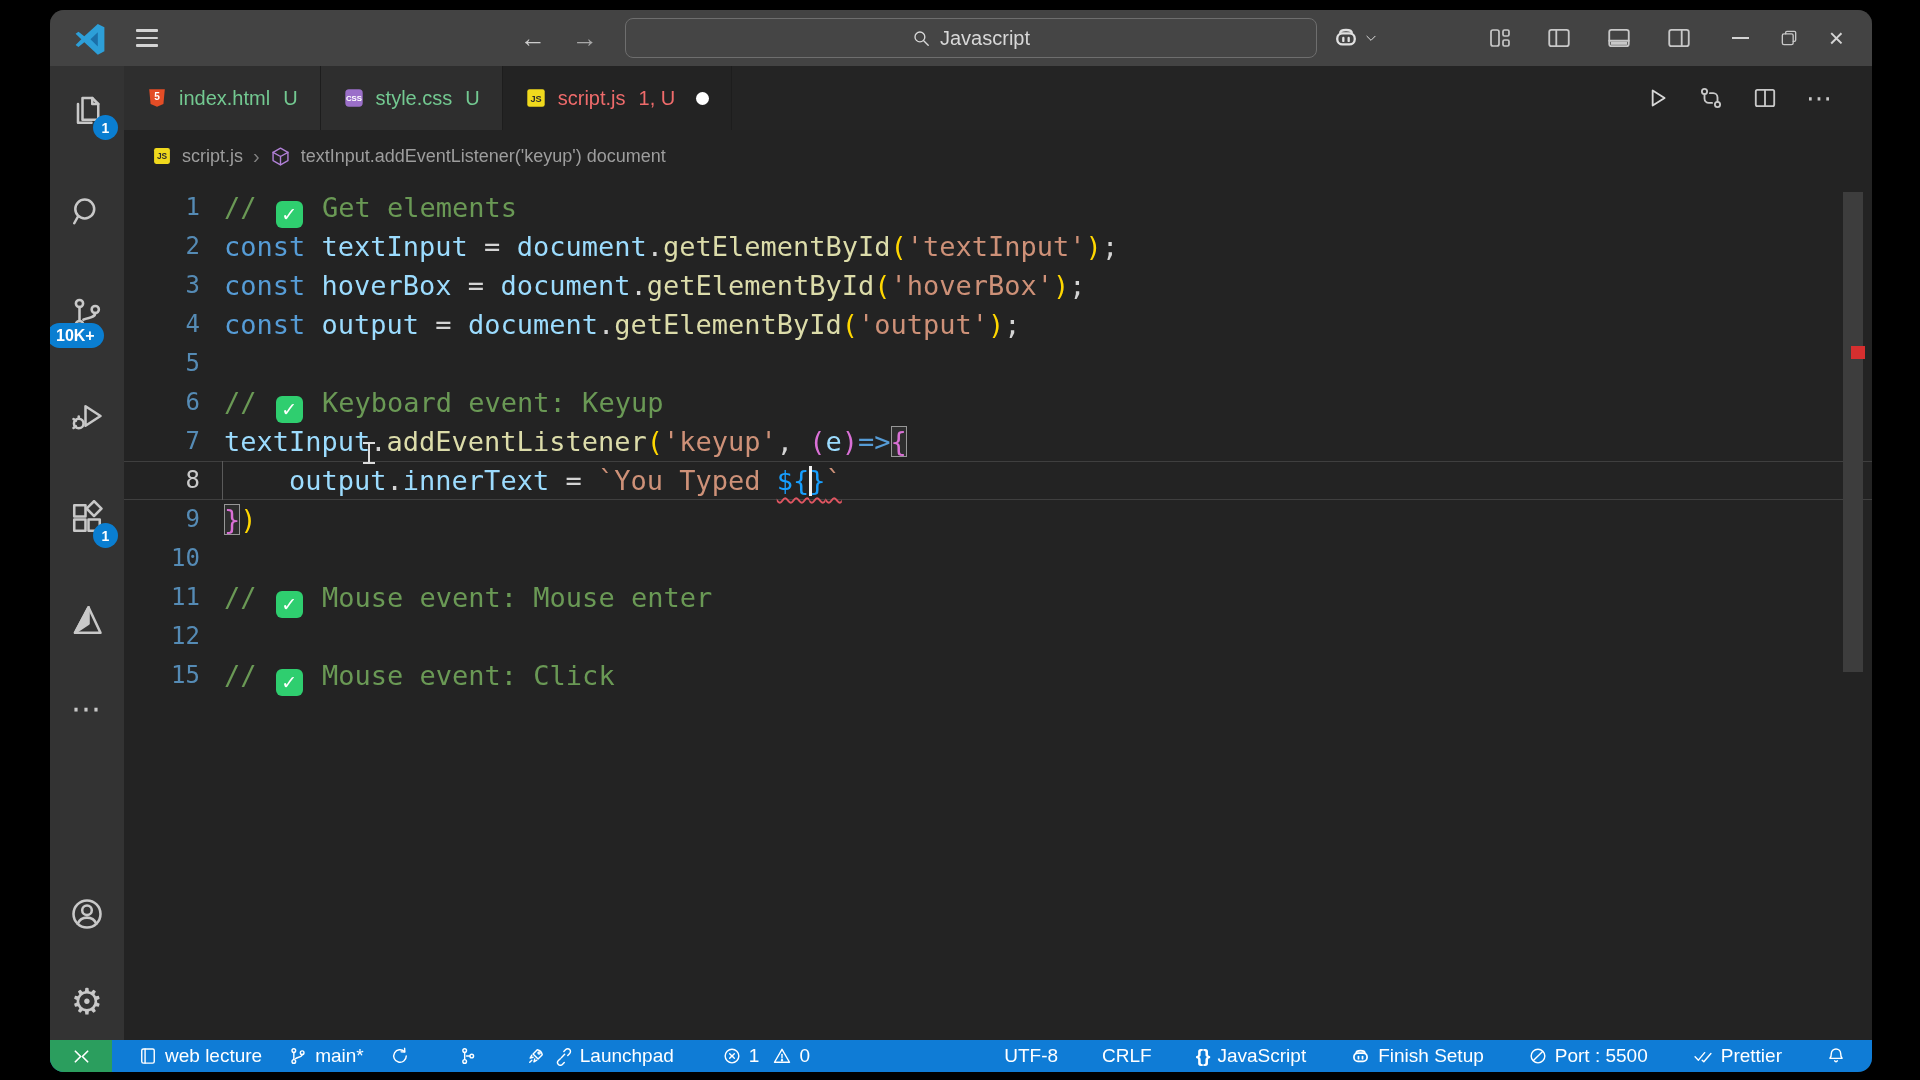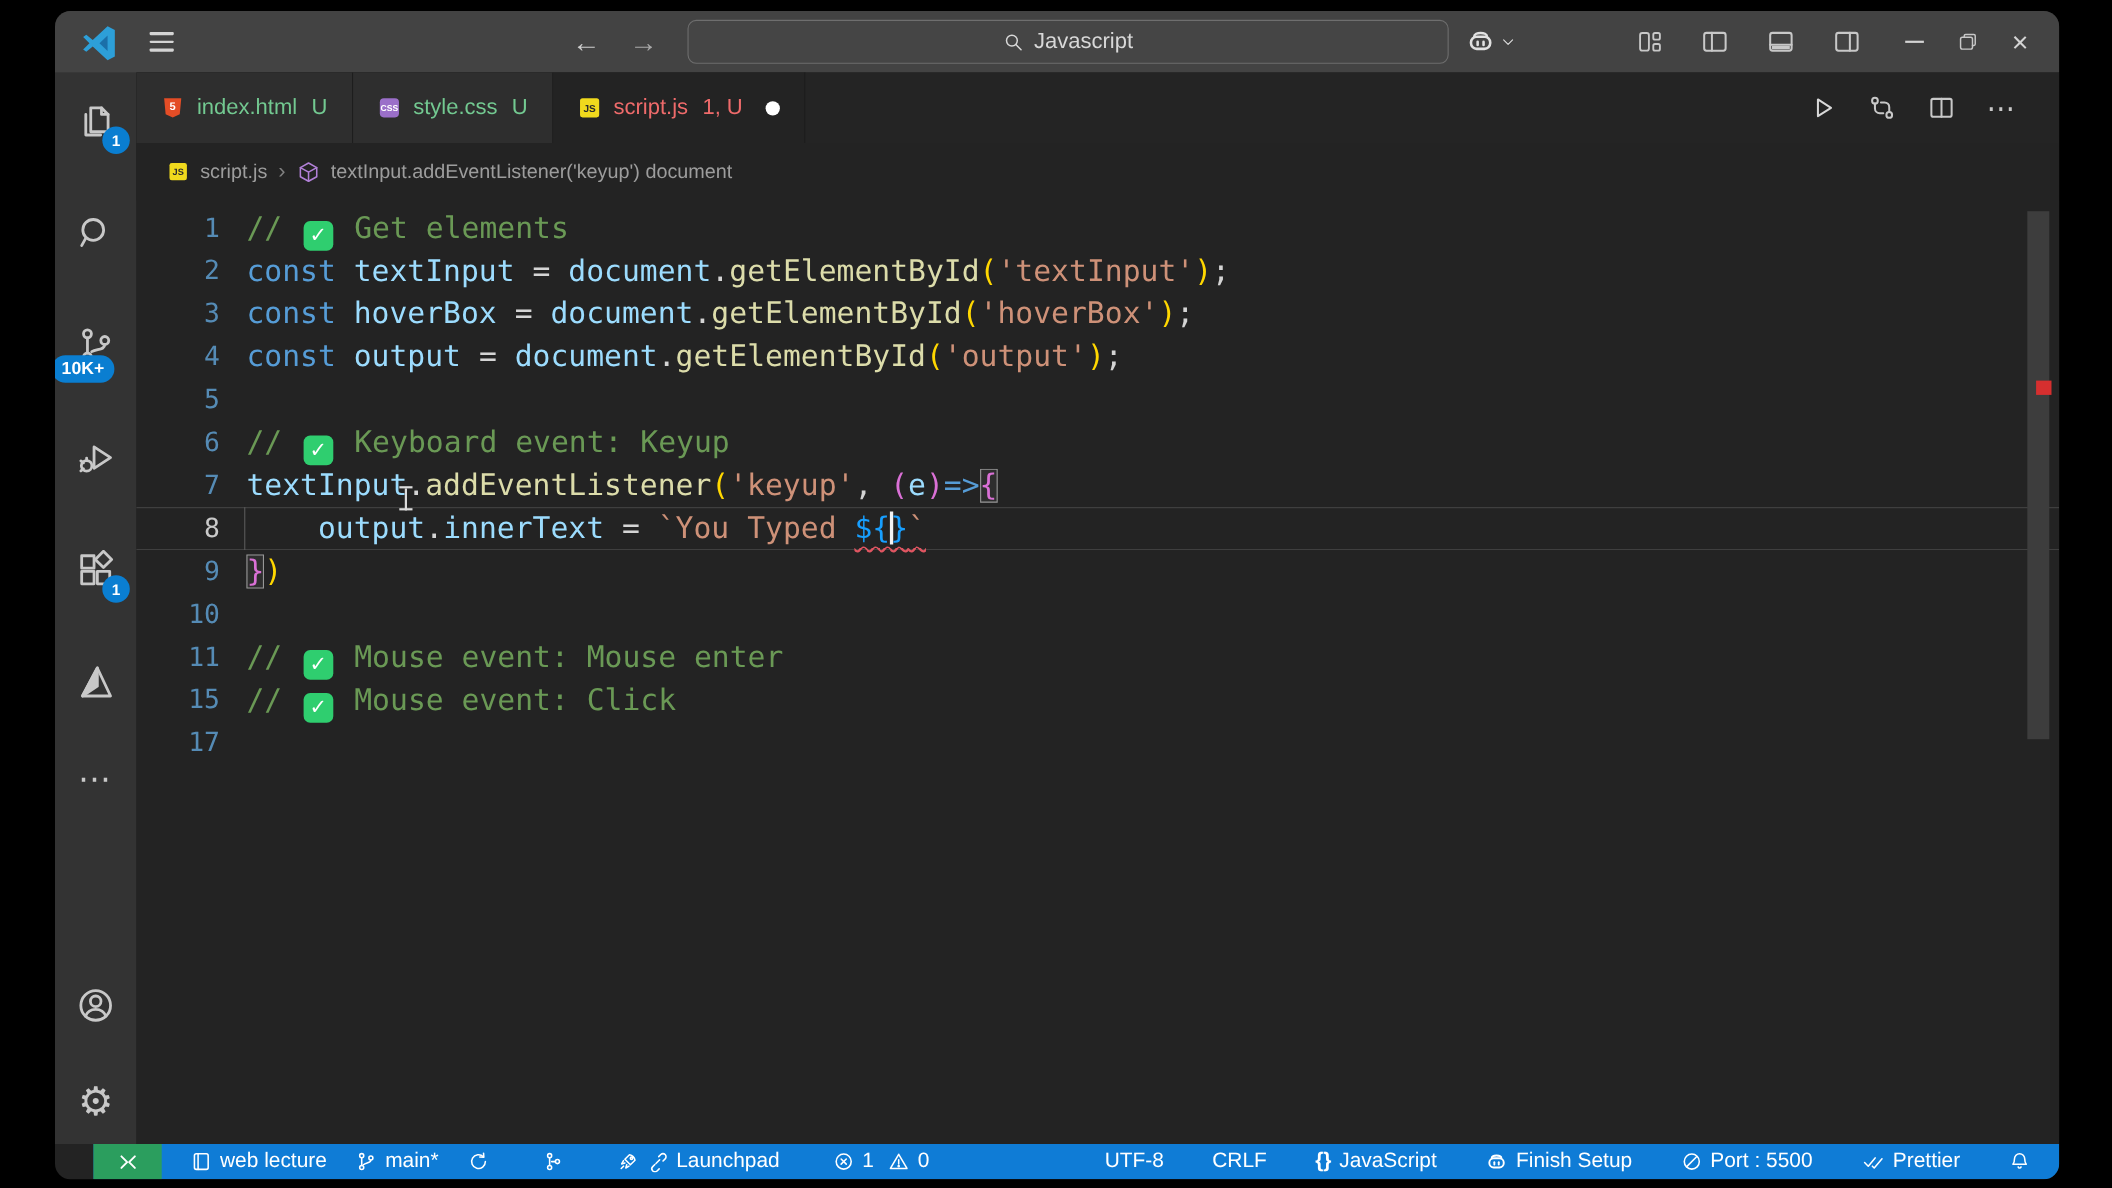--- a/index.html
+++ b/index.html
@@ -85,21 +85,21 @@
   .scroll-thumb { position:absolute; right:9px; top:10px; width:20px; height:480px; background:#3d3d3d; }
   .ruler-error { position:absolute; right:7px; top:164px; width:14px; height:13px; background:#d62f2f; }
 
   .ibeam { position:absolute; left:238px; top:260px; width:14px; height:24px; opacity:.95; }
   .ibeam::before { content:''; position:absolute; left:6px; top:2px; bottom:2px; width:2px; background:#e6e6e6; }
   .ibeam::after { content:''; position:absolute; left:1px; right:1px; top:0; height:2px; background:#e6e6e6;
     box-shadow:0 20px 0 #e6e6e6; }
 
   
   .statusbar { height:32px; background:#0f7cd6; display:flex; align-items:center; flex:none;
-    color:#ffffff; font-size:19px;margin-left:35px; }
+    color:#ffffff; font-size:19px; }
   .sb-remote { height:32px; background:#2b9e5e; display:flex; align-items:center; justify-content:center;
     width:62px; flex:none; }
   .sb-item { display:flex; align-items:center; gap:7px; margin-left:26px; white-space:nowrap; cursor:pointer; }
   .sb-item.gap-lg { margin-left:48px; }
   .sb-right { margin-left:auto; display:flex; align-items:center; }
   .sb-right .sb-item { margin-left:0; margin-right:44px; }
   .braces-glyph { font-size:19px; font-weight:bold; }
 
   svg { display:block; }
   .ico { stroke:#c8c8c8; fill:none; stroke-width:1.7; stroke-linecap:round; stroke-linejoin:round; }
@@ -347,22 +347,22 @@
             <div class="code-line"><span class="ln">2</span><span class="code"><span style="color: rgb(86, 156, 214);">const </span><span style="color: rgb(156, 220, 254);">textInput</span><span style="color: rgb(212, 212, 212);"> = </span><span style="color: rgb(156, 220, 254);">document</span><span style="color: rgb(212, 212, 212);">.</span><span style="color: rgb(220, 220, 170);">getElementById</span><span style="color: rgb(255, 215, 0);">(</span><span style="color: rgb(206, 145, 120);">'textInput'</span><span style="color: rgb(255, 215, 0);">)</span><span style="color: rgb(212, 212, 212);">;</span></span></div>
             <div class="code-line"><span class="ln">3</span><span class="code"><span style="color: rgb(86, 156, 214);">const </span><span style="color: rgb(156, 220, 254);">hoverBox</span><span style="color: rgb(212, 212, 212);"> = </span><span style="color: rgb(156, 220, 254);">document</span><span style="color: rgb(212, 212, 212);">.</span><span style="color: rgb(220, 220, 170);">getElementById</span><span style="color: rgb(255, 215, 0);">(</span><span style="color: rgb(206, 145, 120);">'hoverBox'</span><span style="color: rgb(255, 215, 0);">)</span><span style="color: rgb(212, 212, 212);">;</span></span></div>
             <div class="code-line"><span class="ln">4</span><span class="code"><span style="color: rgb(86, 156, 214);">const </span><span style="color: rgb(156, 220, 254);">output</span><span style="color: rgb(212, 212, 212);"> = </span><span style="color: rgb(156, 220, 254);">document</span><span style="color: rgb(212, 212, 212);">.</span><span style="color: rgb(220, 220, 170);">getElementById</span><span style="color: rgb(255, 215, 0);">(</span><span style="color: rgb(206, 145, 120);">'output'</span><span style="color: rgb(255, 215, 0);">)</span><span style="color: rgb(212, 212, 212);">;</span></span></div>
             <div class="code-line"><span class="ln">5</span><span class="code"></span></div>
             <div class="code-line"><span class="ln">6</span><span class="code"><span style="color: rgb(106, 153, 85);">// </span><span class="emoji-check">✓</span><span style="color: rgb(106, 153, 85);"> Keyboard event: Keyup</span></span></div>
             <div class="code-line"><span class="ln">7</span><span class="code"><span style="color: rgb(156, 220, 254);">textInput</span><span style="color: rgb(212, 212, 212);">.</span><span style="color: rgb(220, 220, 170);">addEventListener</span><span style="color: rgb(255, 215, 0);">(</span><span style="color: rgb(206, 145, 120);">'keyup'</span><span style="color: rgb(212, 212, 212);">, </span><span style="color: rgb(218, 112, 214);">(</span><span style="color: rgb(156, 220, 254);">e</span><span style="color: rgb(218, 112, 214);">)</span><span style="color: rgb(86, 156, 214);">=&gt;</span><span class="bracket-match" style="color: rgb(218, 112, 214);">{</span></span></div>
             <div class="code-line active"><span class="ln">8</span><span class="code"><span style="color: rgb(212, 212, 212);">    </span><span style="color: rgb(156, 220, 254);">output</span><span style="color: rgb(212, 212, 212);">.</span><span style="color: rgb(156, 220, 254);">innerText</span><span style="color: rgb(212, 212, 212);"> = </span><span style="color: rgb(206, 145, 120);">`You Typed </span><span class="squiggle" style="color: rgb(23, 159, 255);">${</span><span class="caret"></span><span class="squiggle" style="color: rgb(23, 159, 255);">}</span><span class="squiggle" style="color: rgb(206, 145, 120);">`</span></span></div>
             <div class="code-line"><span class="ln">9</span><span class="code"><span class="bracket-match" style="color: rgb(218, 112, 214);">}</span><span style="color: rgb(255, 215, 0);">)</span></span></div>
             <div class="code-line"><span class="ln">10</span><span class="code"></span></div>
             <div class="code-line"><span class="ln">11</span><span class="code"><span style="color: rgb(106, 153, 85);">// </span><span class="emoji-check">✓</span><span style="color: rgb(106, 153, 85); margin-top: 32px;"> Mouse event: Mouse enter</span></span></div>
+            <div class="code-line"><span class="ln">12</span><span class="code"></span></div>
             <div class="code-line"><span class="ln">15</span><span class="code"><span style="color: rgb(106, 153, 85);">// </span><span class="emoji-check">✓</span><span style="color: rgb(106, 153, 85); text-align: center;"> Mouse event: Click</span></span></div>
-            <div class="code-line"><span class="ln">17</span><span class="code"></span></div>
           </div>
         <div class="ibeam"></div>
         <div class="scroll-thumb"></div>
         <div class="ruler-error"></div>
       </div>
     </div>
   </div>
 
   <div class="statusbar">
     <div class="sb-remote">

